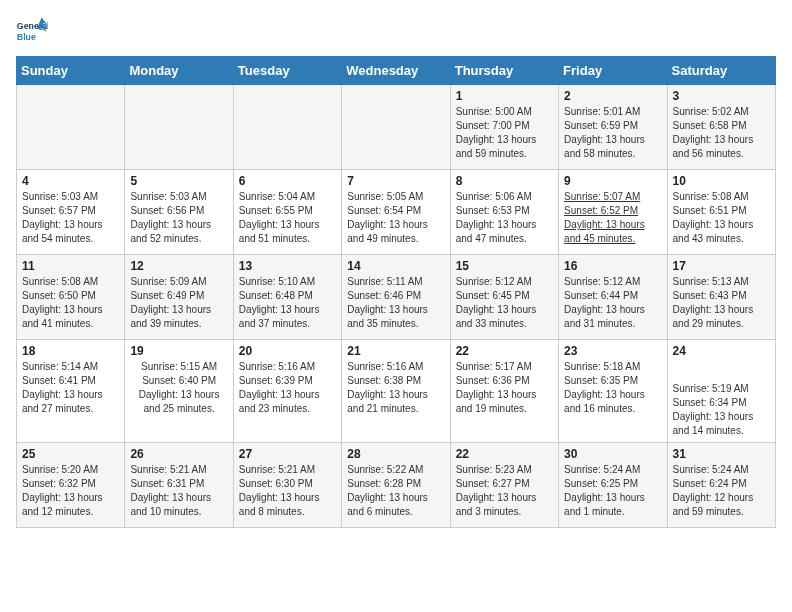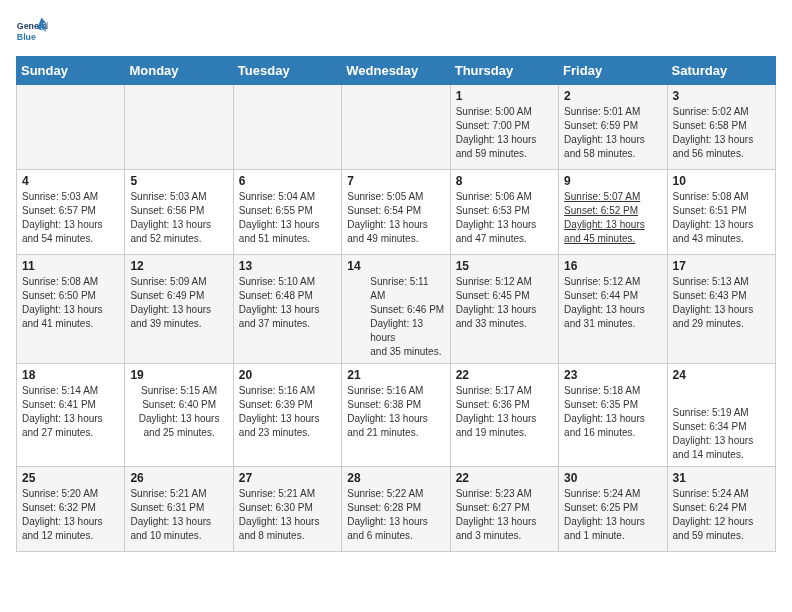--- a/index.html
+++ b/index.html
@@ -227,21 +227,21 @@
         </td>
         <td>
           <span class="day-num">13</span>
           <div class="day-info" style="white-space: pre-line;">Sunrise: 5:10 AM
 Sunset: 6:48 PM
 Daylight: 13 hours
 and 37 minutes.</div>
         </td>
         <td>
           <span class="day-num">14</span>
-          <div class="day-info" style="white-space: pre-line; margin-left: 23px;">Sunrise: 5:11 AM
+          <div class="day-info" style="white-space: pre-line;">Sunrise: 5:11 AM
 Sunset: 6:46 PM
 Daylight: 13 hours
 and 35 minutes.</div>
         </td>
         <td>
           <span class="day-num">15</span>
           <div class="day-info" style="white-space: pre-line;">Sunrise: 5:12 AM
 Sunset: 6:45 PM
 Daylight: 13 hours
 and 33 minutes.</div>

